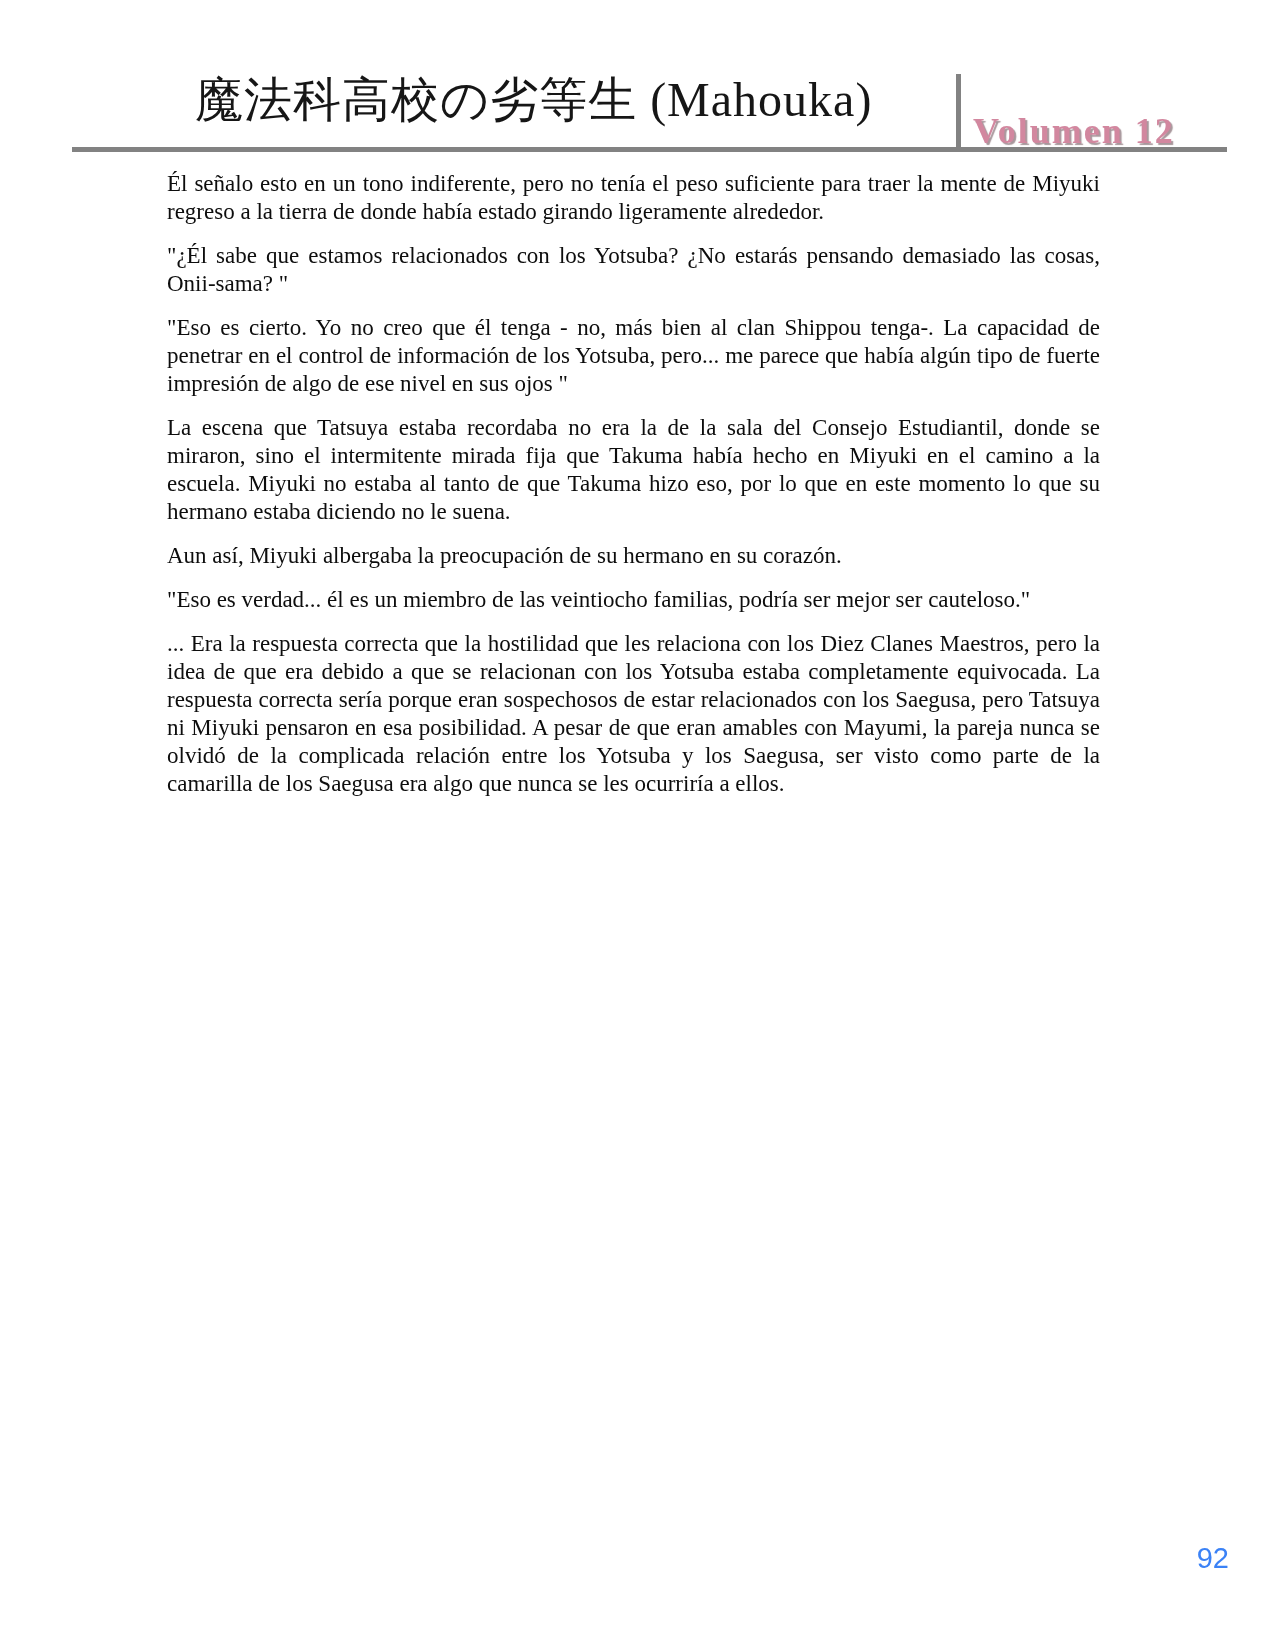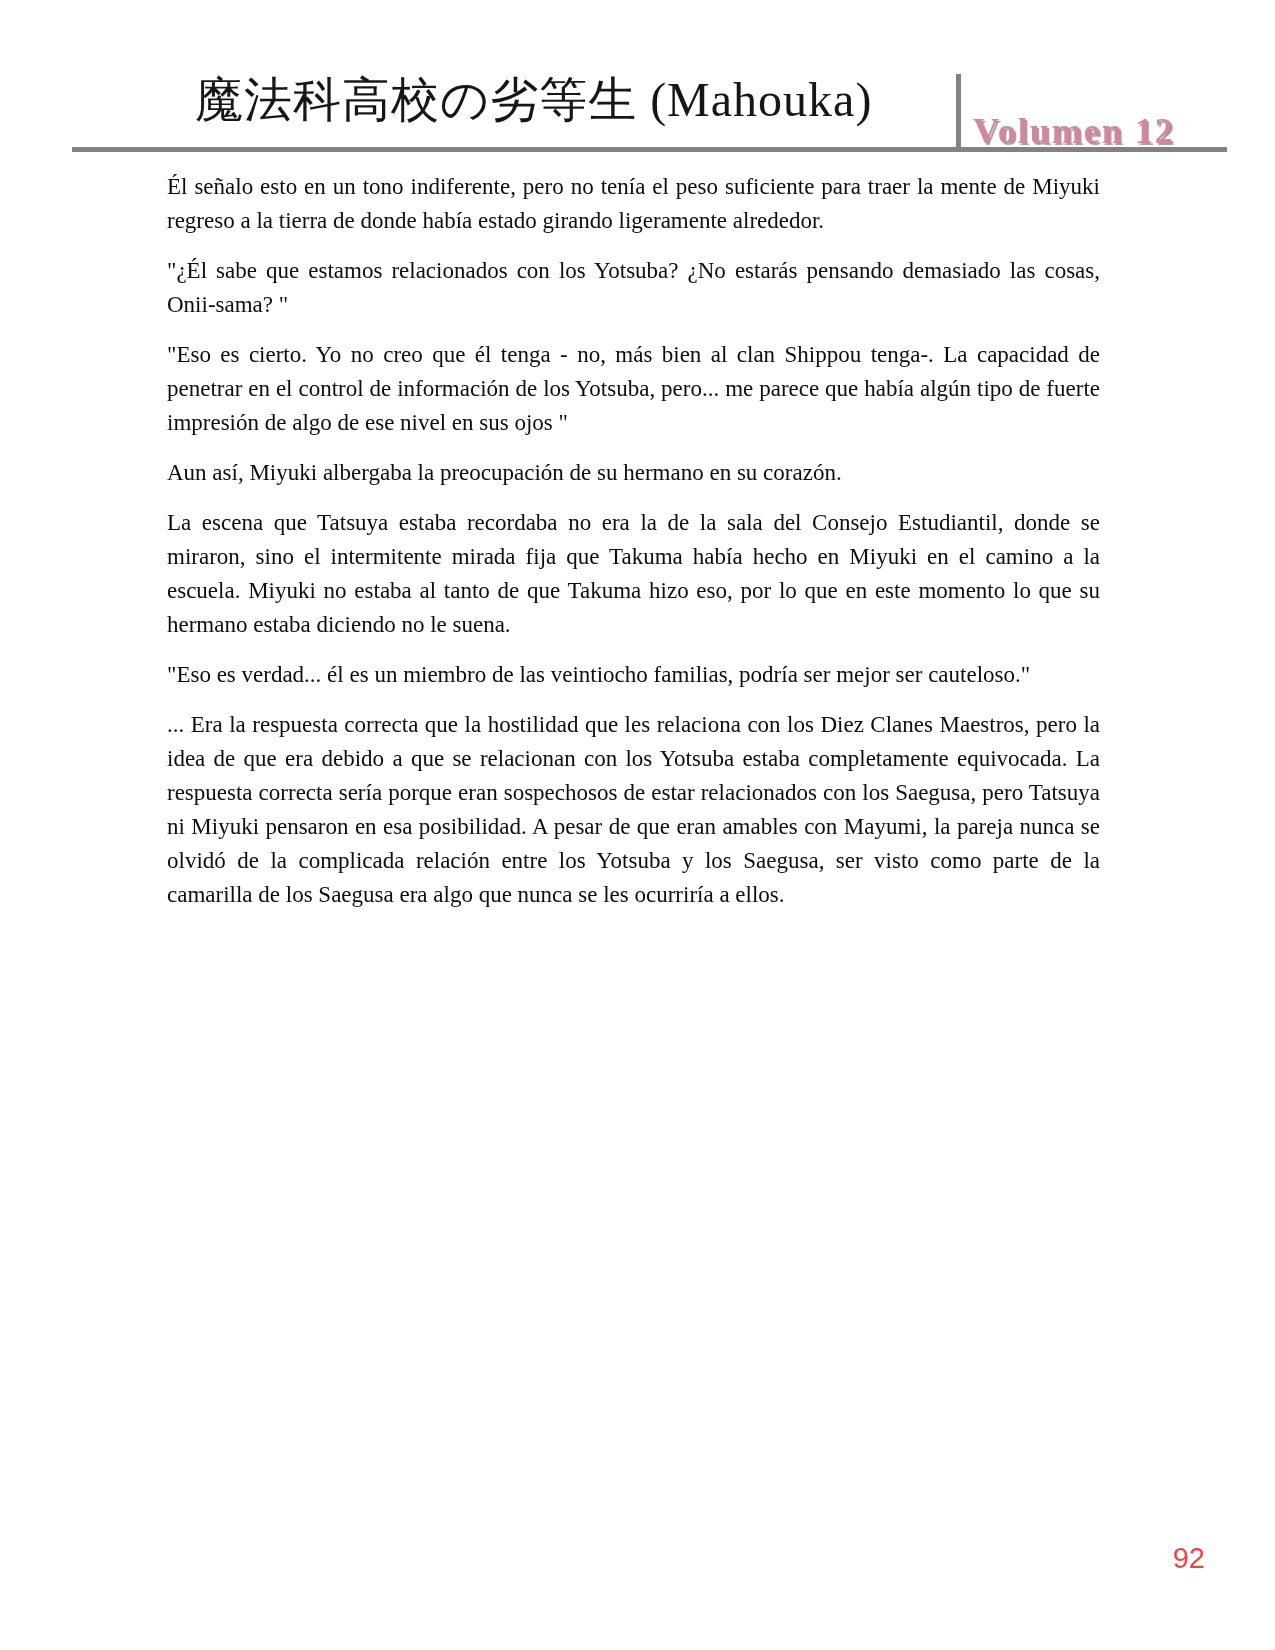--- a/index.html
+++ b/index.html
@@ -63,21 +63,21 @@
   .text-block {
     position: absolute;
     left: 167px;
     top: 170px;
     width: 933px;
     color: #0d0d0d;
   }
   .text-block p {
     margin: 0 0 16px 0;
     font-size: 23px;
-    line-height: 34px;
+    line-height: 28px;
     text-align: justify;
   }
 
   
   .page-number {
     position: absolute;
     top: 1542px;
     left: 0;
     width: 1205px;
     text-align: right;
@@ -95,21 +95,21 @@
     <h1 class="doc-title">魔法科高校の劣等生 (Mahouka)</h1>
     <div class="header-vbar gray-fill" style="background: rgb(130, 130, 130);"></div>
     <div class="volume-badge" style="color: rgb(210, 135, 159); text-shadow: rgb(168, 151, 156) 2px 2px 1px;">Volumen 12</div>
     <div class="header-rule gray-fill" style="background: rgb(130, 130, 130);"></div>
   </header>
 
   <main class="text-block">
     <p>Él señalo esto en un tono indiferente, pero no tenía el peso suficiente para traer la mente de Miyuki regreso a la tierra de donde había estado girando ligeramente alrededor.</p>
     <p>"¿Él sabe que estamos relacionados con los Yotsuba? ¿No estarás pensando demasiado las cosas, Onii-sama? "</p>
     <p>"Eso es cierto. Yo no creo que él tenga - no, más bien al clan Shippou tenga-. La capacidad de penetrar en el control de información de los Yotsuba, pero... me parece que había algún tipo de fuerte impresión de algo de ese nivel en sus ojos "</p>
+    <p>La escena que Tatsuya estaba recordaba no era la de la sala del Consejo Estudiantil, donde se miraron, sino el intermitente mirada fija que Takuma había hecho en Miyuki en el camino a la escuela. Miyuki no estaba al tanto de que Takuma hizo eso, por lo que en este momento lo que su hermano estaba diciendo no le suena.</p>
     <p>Aun así, Miyuki albergaba la preocupación de su hermano en su corazón.</p>
-    <p>La escena que Tatsuya estaba recordaba no era la de la sala del Consejo Estudiantil, donde se miraron, sino el intermitente mirada fija que Takuma había hecho en Miyuki en el camino a la escuela. Miyuki no estaba al tanto de que Takuma hizo eso, por lo que en este momento lo que su hermano estaba diciendo no le suena.</p>
     <p>"Eso es verdad... él es un miembro de las veintiocho familias, podría ser mejor ser cauteloso."</p>
     <p>... Era la respuesta correcta que la hostilidad que les relaciona con los Diez Clanes Maestros, pero la idea de que era debido a que se relacionan con los Yotsuba estaba completamente equivocada. La respuesta correcta sería porque eran sospechosos de estar relacionados con los Saegusa, pero Tatsuya ni Miyuki pensaron en esa posibilidad. A pesar de que eran amables con Mayumi, la pareja nunca se olvidó de la complicada relación entre los Yotsuba y los Saegusa, ser visto como parte de la camarilla de los Saegusa era algo que nunca se les ocurriría a ellos.</p>
   </main>
 
-  <div class="page-number" style="color: #ef4444;">92</div>
+  <div class="page-number" style="color: #3b82f6; padding-left: 24px;">92</div>
 
 </div>
 
 </body></html>

